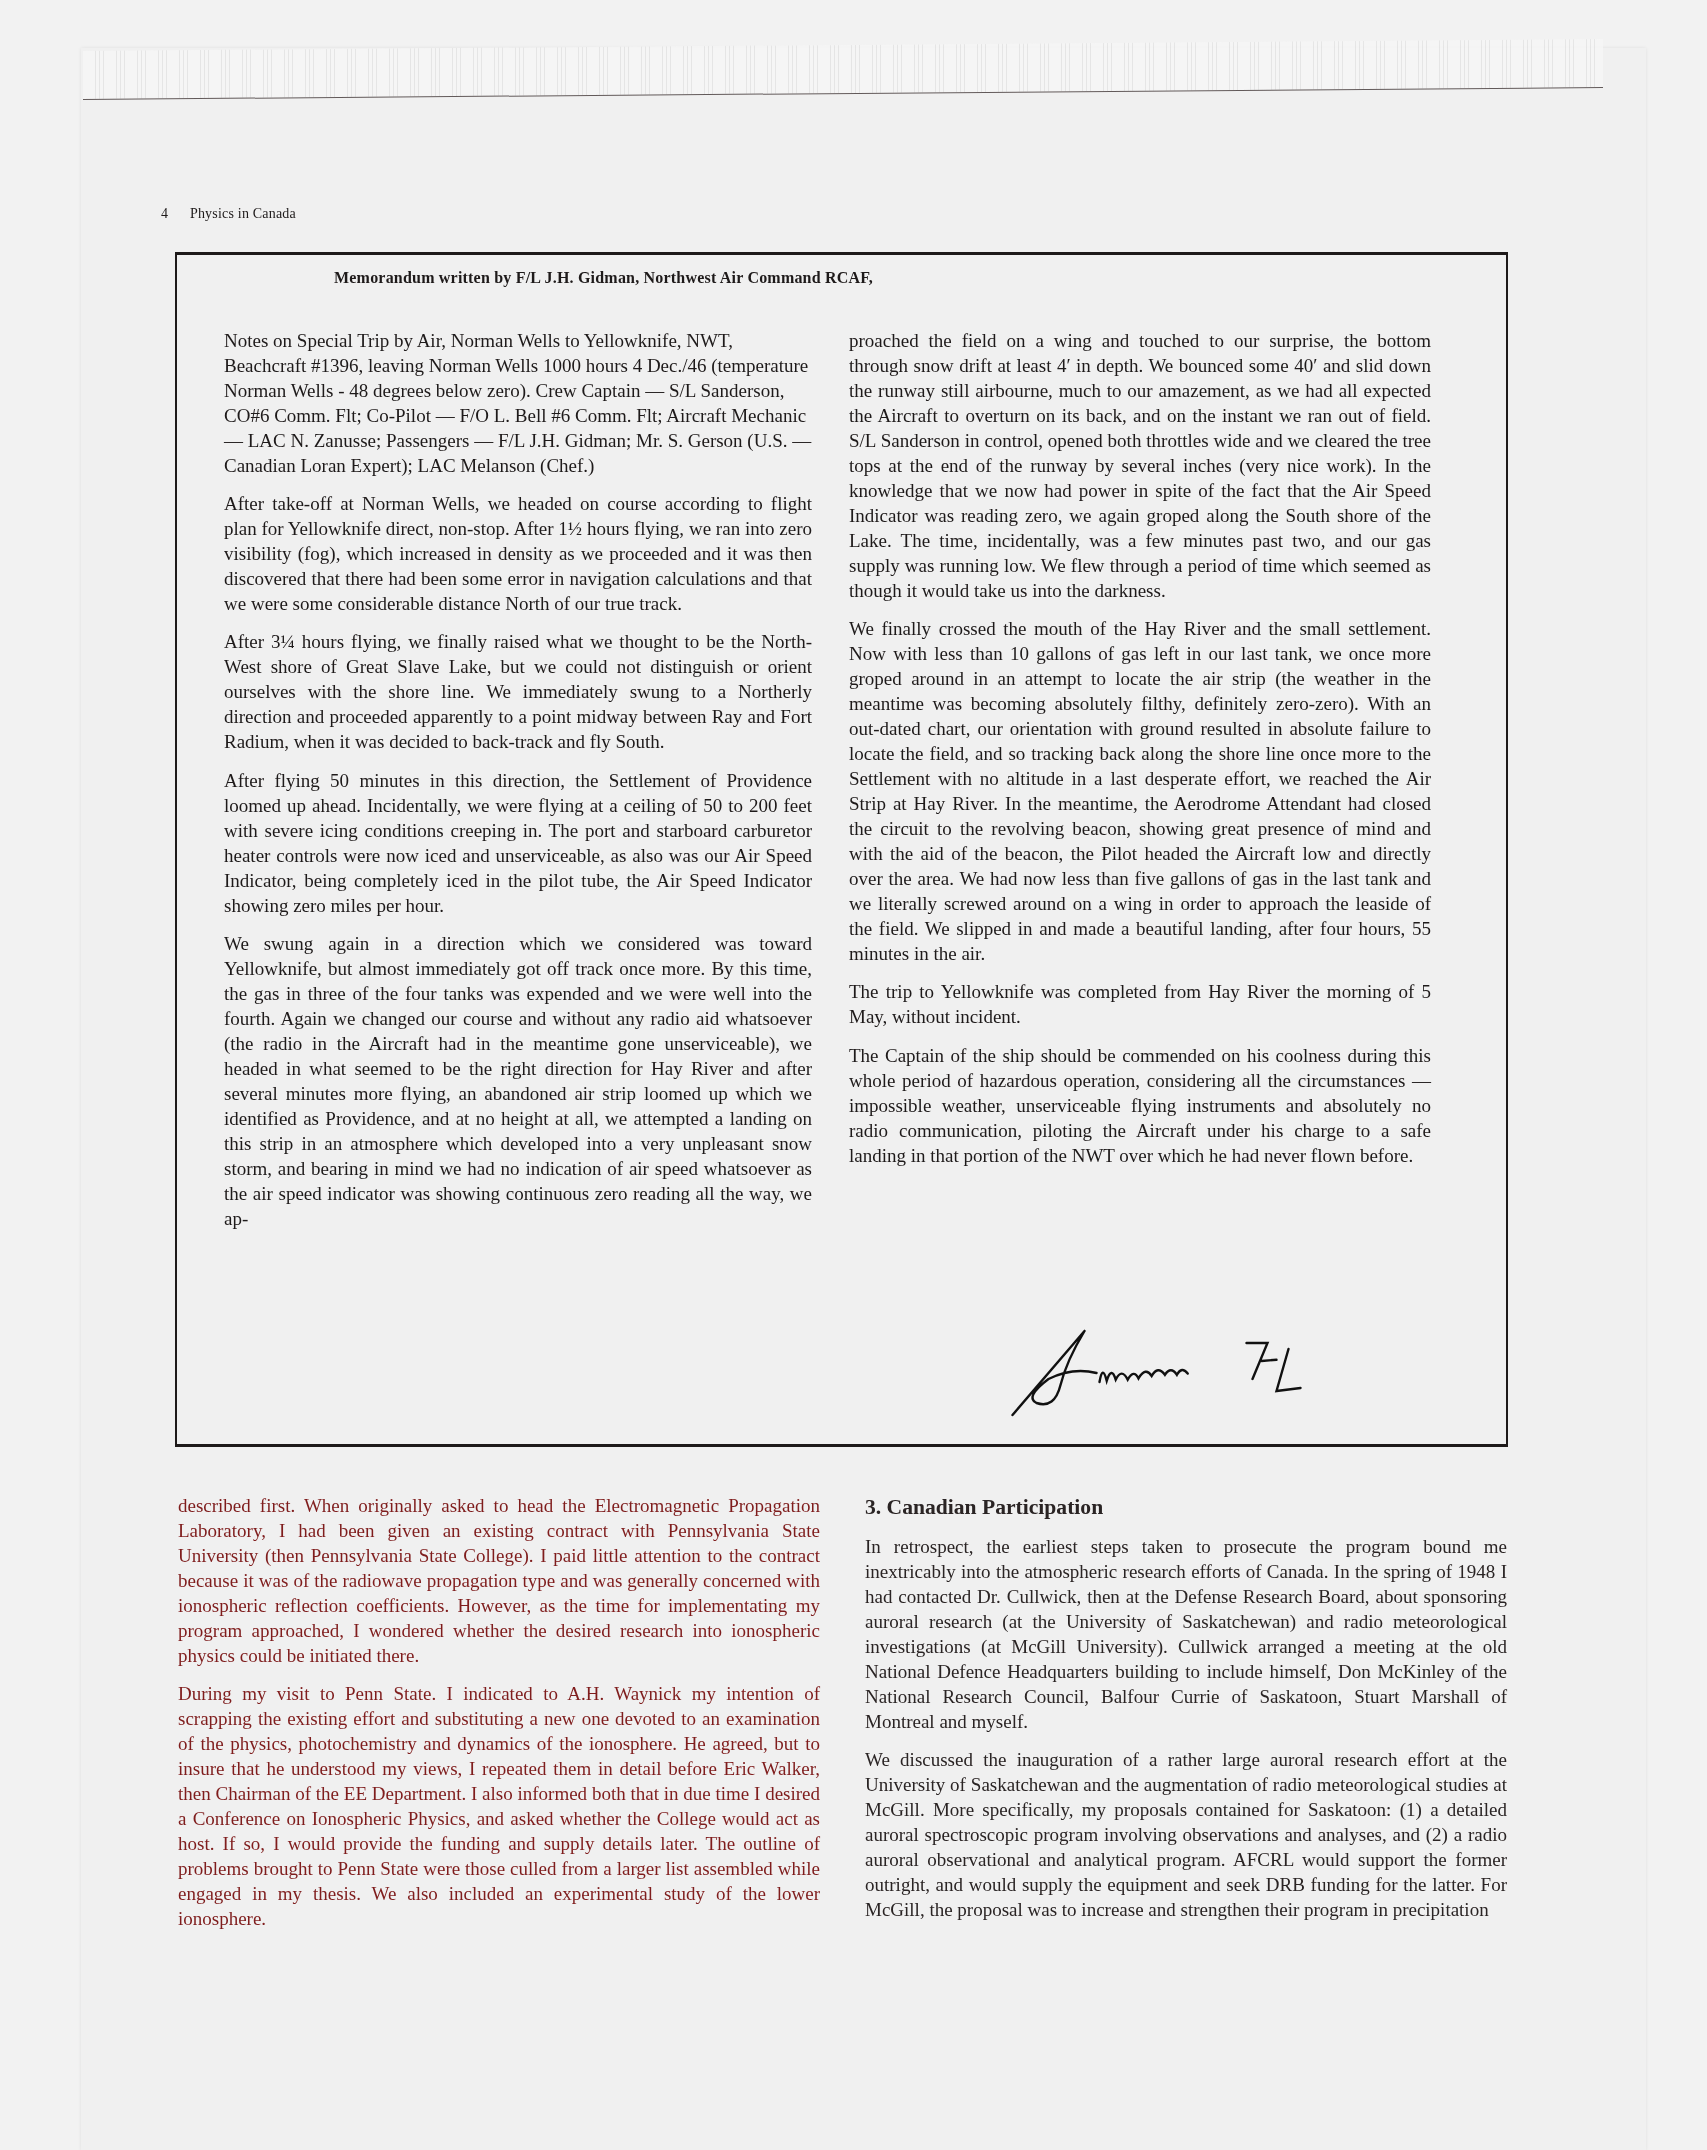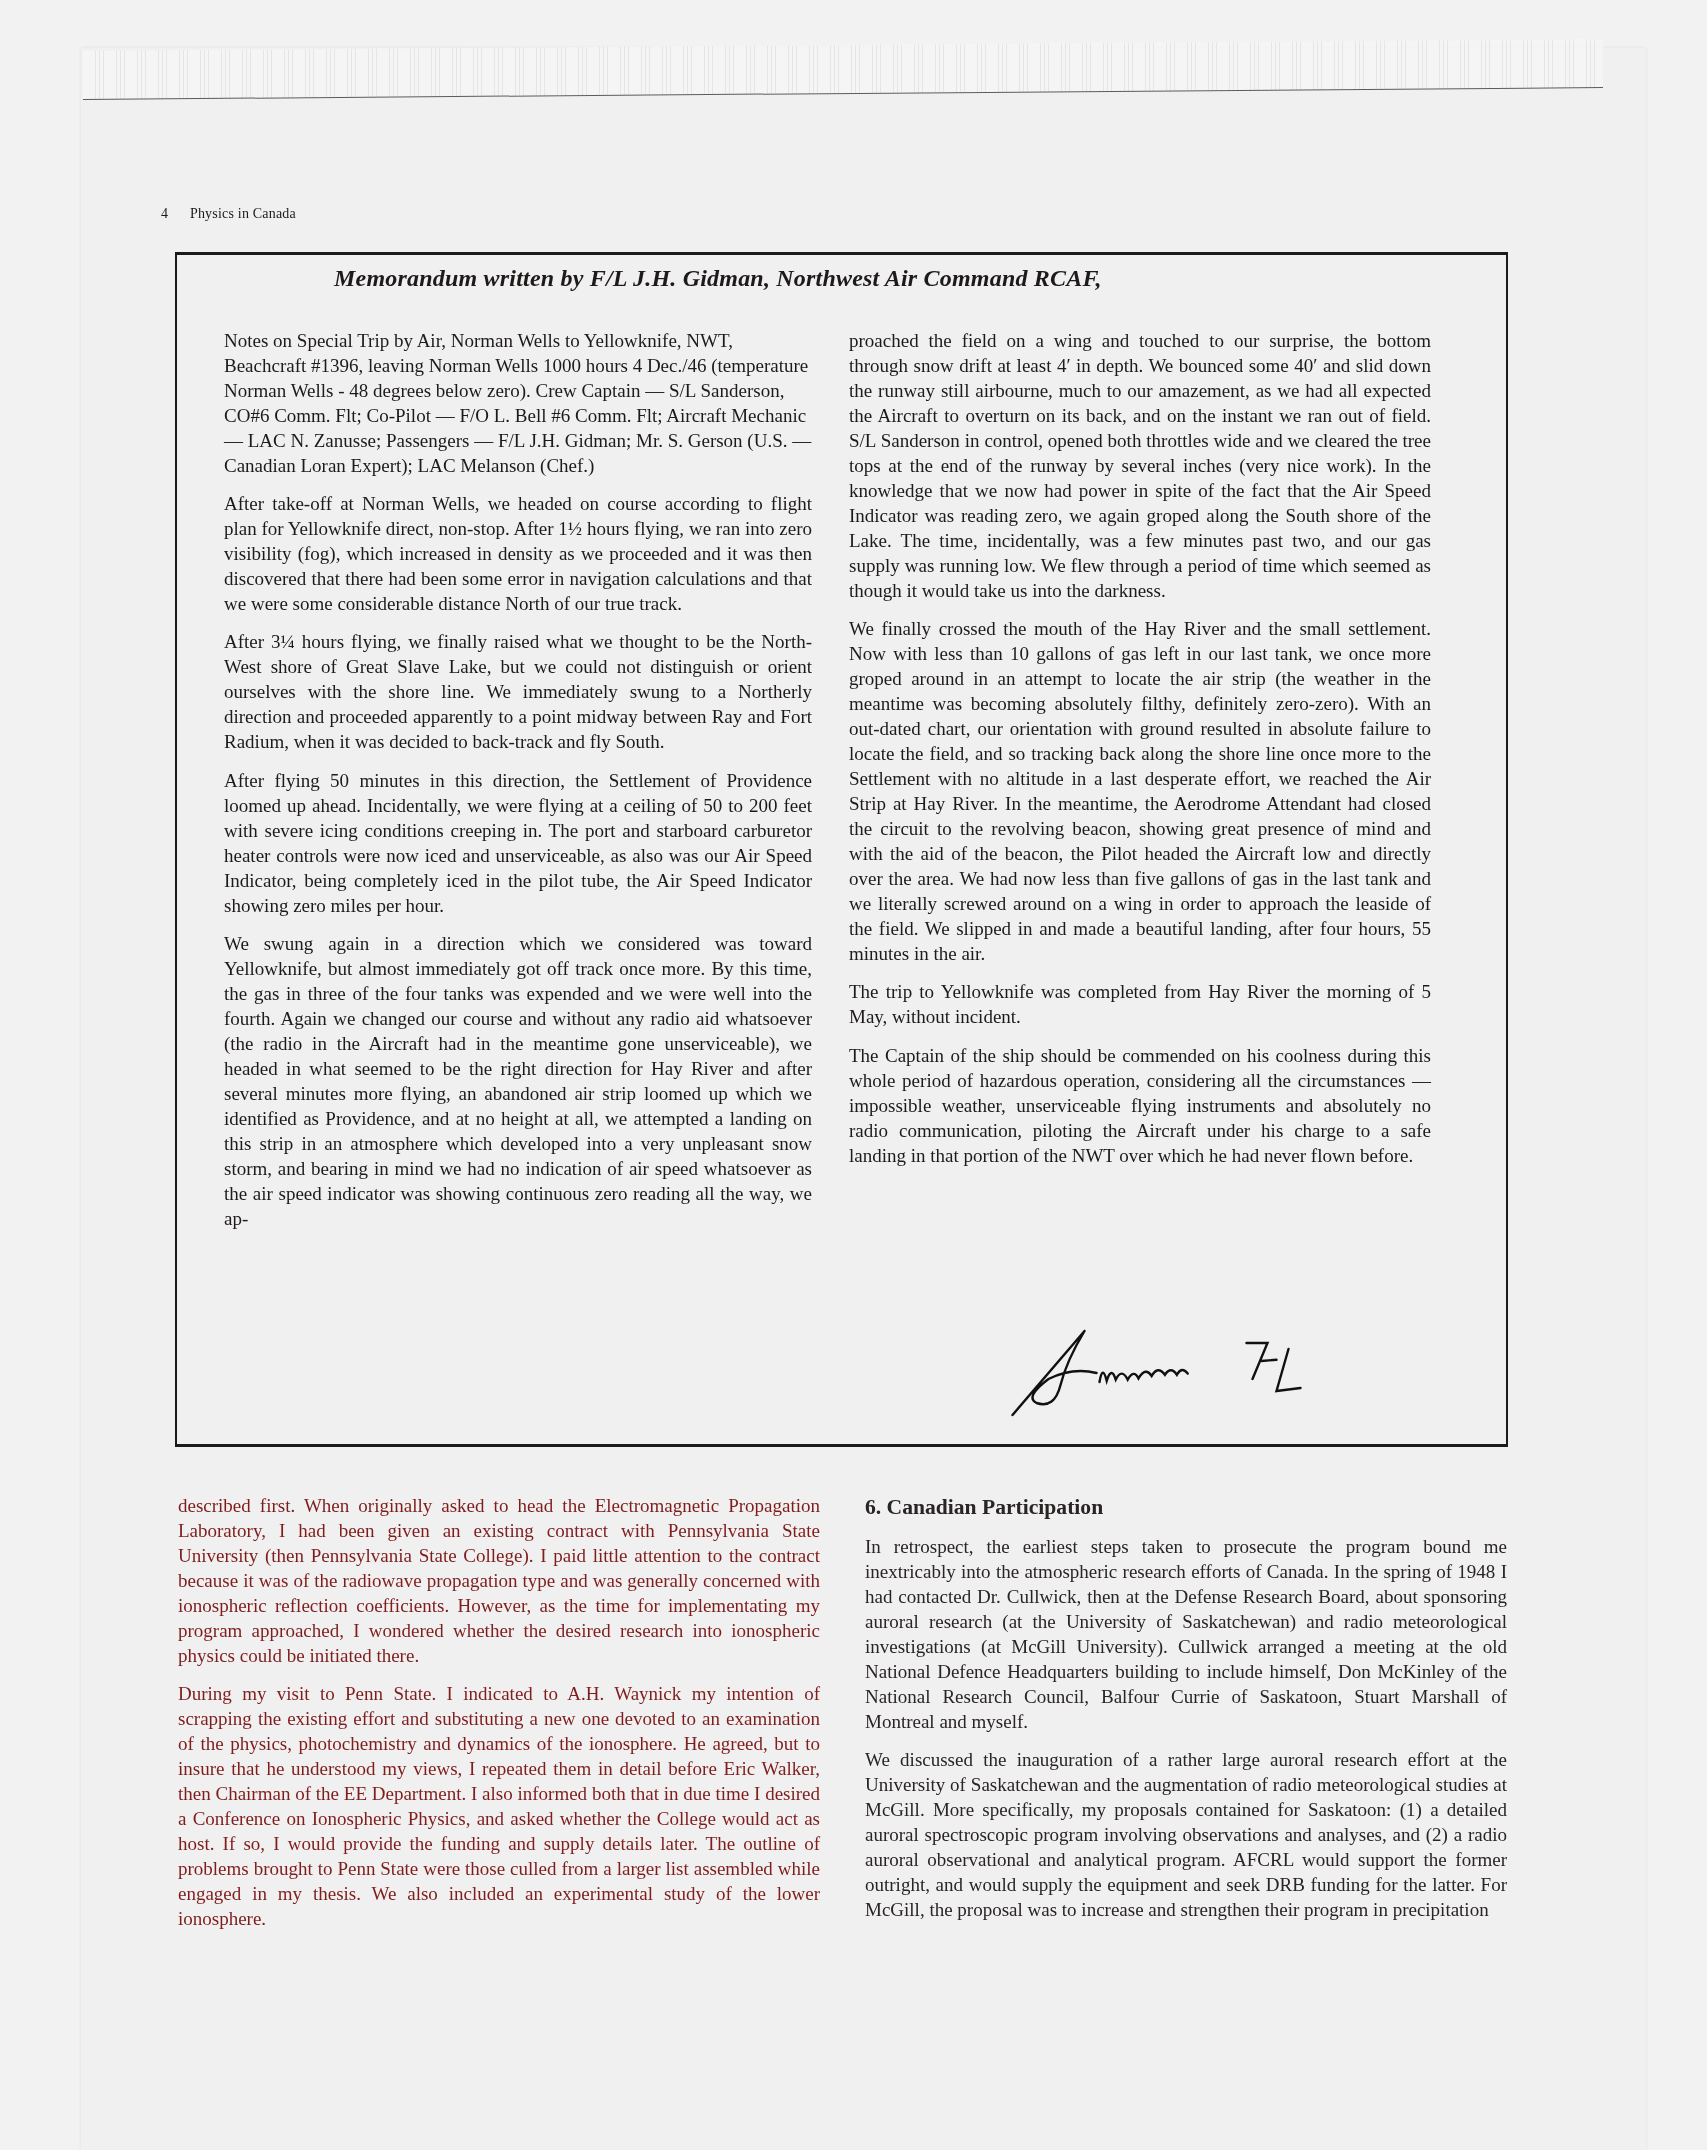--- a/index.html
+++ b/index.html
@@ -29,22 +29,22 @@
   }
   .running-head .num { margin-right: 18px; }
   .memo-box {
     position: absolute; left: 175px; top: 252px; width: 1333px; height: 1195px;
     border: 2.4px solid #1e1a1a;
     border-top-width: 3px; border-bottom-width: 3.6px;
     box-sizing: border-box;
   }
   .memo-title {
     position: absolute; left: 157px; top: 7.2px; width: 1022px;
-    font-weight: bold; font-size: 24px; line-height: 32px;
-    text-align: left; letter-spacing: 0.2px; font-style: italic;
+    font-weight: bold; font-size: 16px; line-height: 32px;
+    text-align: left; letter-spacing: 0.2px;
   }
   .memo-title .l2 { display: block; }
   .col {
     position: absolute;
     font-size: 19px; line-height: 25px;
     text-align: justify;
     hyphens: manual;
   }
   .col p { margin: 0 0 13.2px 0; }
   .memo-left { left: 47px; top: 73px; width: 588px; }
@@ -96,17 +96,17 @@
     <path d="M420 30 L455 30 L430 90 M445 60 L470 58 M490 40 L470 110 L510 105" fill="none" stroke="#111" stroke-width="4" stroke-linecap="round"></path>
   </svg>
 </div>
 
 <div class="col bottom-left">
   <p>described first. When originally asked to head the Electromagnetic Propagation Laboratory, I had been given an existing contract with Pennsylvania State University (then Pennsylvania State College). I paid little attention to the contract because it was of the radiowave propagation type and was generally concerned with ionospheric reflection coefficients. However, as the time for implementating my program approached, I wondered whether the desired research into ionospheric physics could be initiated there.</p>
   <p>During my visit to Penn State. I indicated to A.H. Waynick my intention of scrapping the existing effort and substituting a new one devoted to an examination of the physics, photochemistry and dynamics of the ionosphere. He agreed, but to insure that he understood my views, I repeated them in detail before Eric Walker, then Chairman of the EE Department. I also informed both that in due time I desired a Conference on Ionospheric Physics, and asked whether the College would act as host. If so, I would pro­vide the funding and supply details later. The outline of problems brought to Penn State were those culled from a larger list assembled while engaged in my thesis. We also included an experimental study of the lower ionosphere.</p>
 </div>
 
 <div class="col bottom-right">
-  <p class="section-heading">6. Canadian Participation</p>
+  <p class="section-heading">3. Canadian Participation</p>
   <p>In retrospect, the earliest steps taken to prosecute the program bound me inextricably into the atmospheric research efforts of Canada. In the spring of 1948 I had contacted Dr. Cullwick, then at the Defense Research Board, about sponsoring auroral research (at the University of Saskatchewan) and radio meteo­rological investigations (at McGill University). Cullwick arranged a meeting at the old National Defence Headquarters building to include himself, Don McKinley of the National Research Council, Balfour Currie of Saskatoon, Stuart Marshall of Montreal and myself.</p>
   <p>We discussed the inauguration of a rather large auroral research effort at the University of Saskatchewan and the augmentation of radio meteorological studies at McGill. More specifically, my proposals contained for Saskatoon: (1) a detailed auroral spec­troscopic program involving observations and analyses, and (2) a radio auroral observational and analytical program. AFCRL would support the former outright, and would supply the equipment and seek DRB funding for the latter. For McGill, the proposal was to increase and strengthen their program in precipitation</p>
 </div>
 
 
 </body></html>

